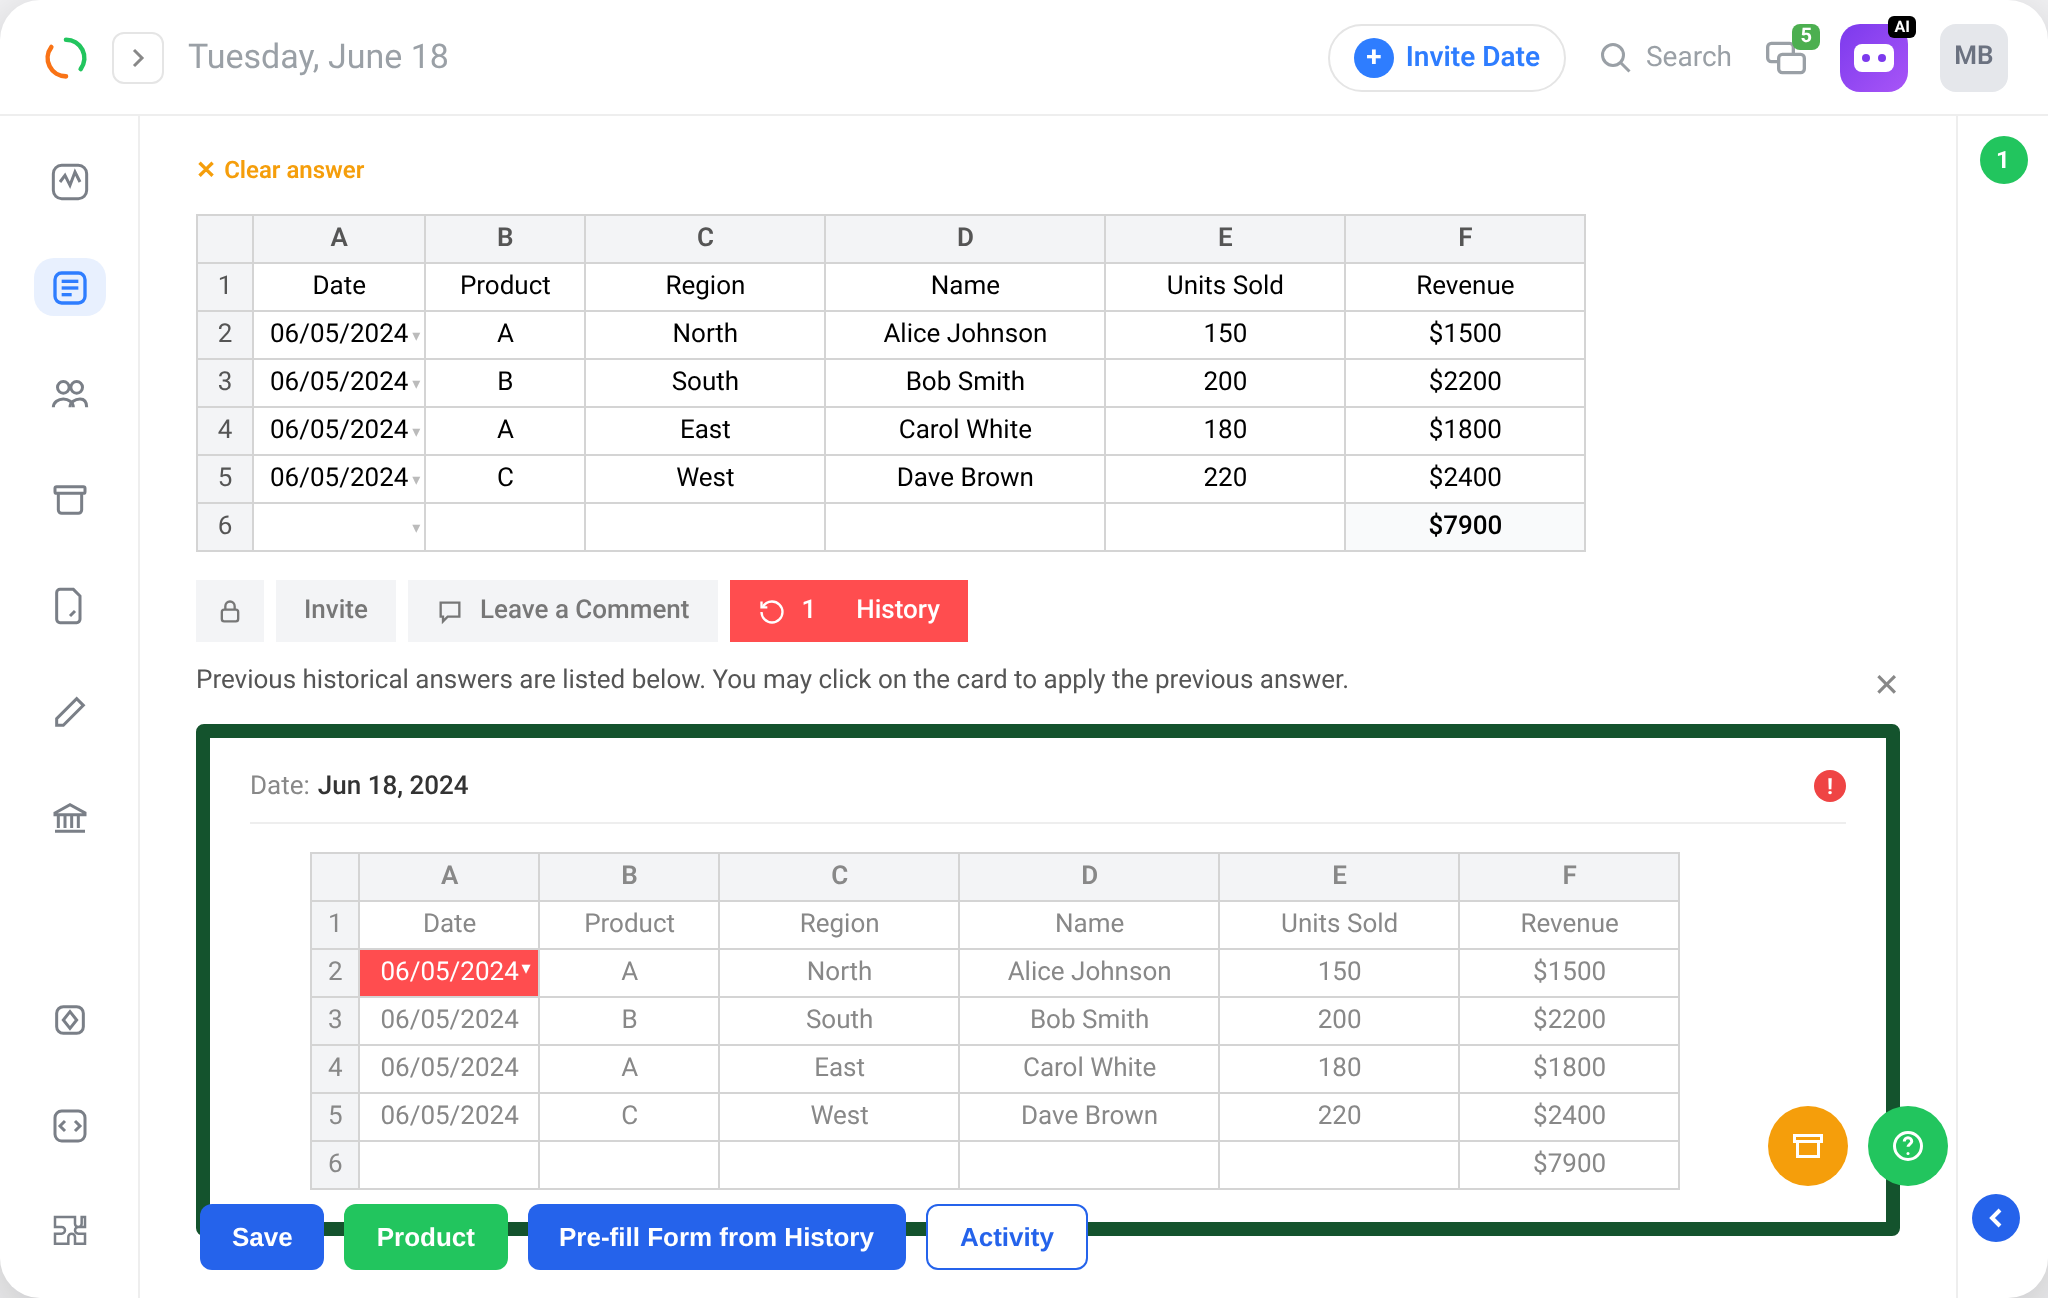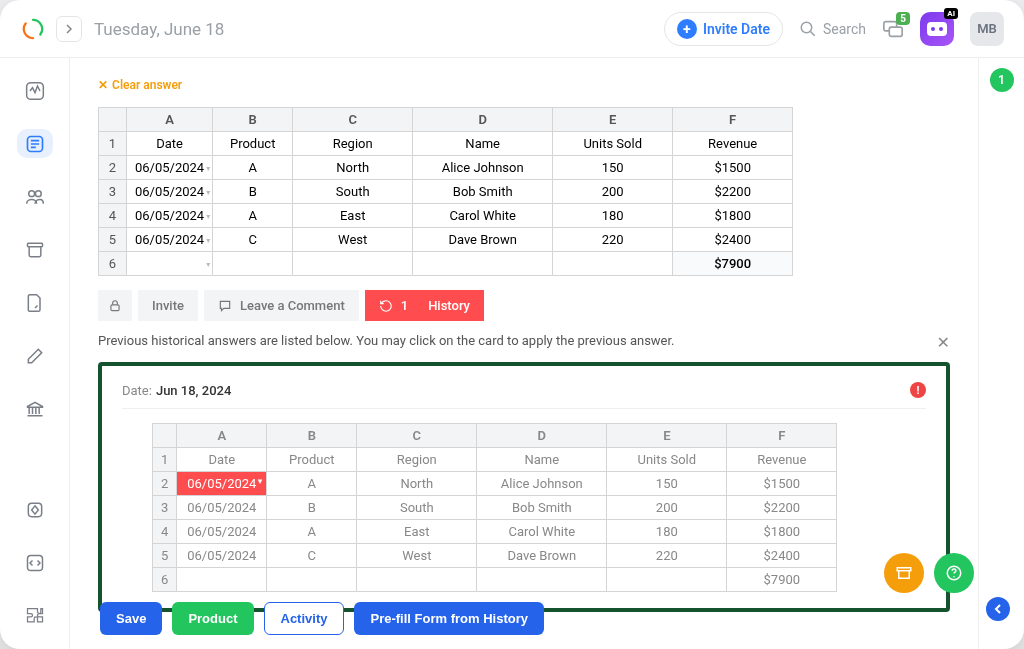--- a/index.html
+++ b/index.html
@@ -38,21 +38,21 @@
 .col-a { width: 85px; } .col-b { width: 80px; } .col-c { width: 120px; } .col-d { width: 140px; } .col-e { width: 120px; } .col-f { width: 120px; }
 .dd-cell { position: relative; }
 .dd-mark { position: absolute; right: 2px; top: 50%; transform: translateY(-50%); font-size: 8px; color: #bbb; }
 .total-cell { background: #f9fafb; font-weight: 500; }
 .tabbar { margin-top: 14px; display: flex; gap: 6px; }
 .tab-item { background: #f3f4f6; color: #777; padding: 8px 14px; font-size: 13px; display: flex; align-items: center; gap: 8px; cursor: pointer; font-weight: 500; }
 .tab-item.active { background: #ff4d4f; color: #fff; }
 .tab-lock { padding: 8px 10px; }
 .hist-intro { font-size: 13px; color: #555; padding: 12px 0 10px 0; display: flex; align-items: flex-start; }
 .hist-close { margin-left: auto; color: #888; cursor: pointer; font-size: 16px; }
-.hist-card { border: 4px solid #14532d; border-radius: 4px; padding: 16px 20px; cursor: pointer; }
+.hist-card { border: 7px solid #14532d; border-radius: 4px; padding: 16px 20px; cursor: pointer; }
 .hist-date-row { font-size: 13px; color: #888; margin-bottom: 10px; display: flex; align-items: center; }
 .hist-date-val { color: #333; font-weight: 500; margin-left: 4px; }
 .excl-badge { margin-left: auto; width: 16px; height: 16px; border-radius: 50%; background: #ef4444; color: #fff; display: flex; align-items: center; justify-content: center; font-size: 11px; font-weight: bold; }
 .hist-hr { border: none; border-top: 1px solid #eee; margin-bottom: 14px; }
 .table-hist { border-collapse: collapse; font-size: 13px; color: #888; margin-left: 30px; }
 .table-hist th, .table-hist td { border: 1px solid #d4d4d4; padding: 4px 8px; text-align: center; height: 19px; }
 .table-hist th { background: #f3f4f6; font-weight: 600; }
 .table-hist .rowhdr { background: #f3f4f6; width: 24px; }
 .table-hist .hilite { background: #ff4d4f; color: #fff; position: relative; }
 .table-hist .hilite::after { content: '▾'; position: absolute; right: 4px; font-size: 9px; }
@@ -367,22 +367,22 @@
     </div>
 
     <div class="right-rail">
       <div class="rail-badge">1</div>
     </div>
   </div>
 
   <div class="footer-bar">
     <button class="btn btn-primary">Save</button>
     <button class="btn btn-success">Product</button>
+    <button class="btn btn-primary">Pre-fill Form from History</button>
     <button class="btn btn-outline">Activity</button>
-    <button class="btn btn-primary">Pre-fill Form from History</button>
   </div>
 
   <div class="fab-group">
     <div class="fab fab-orange">
         <svg width="18" height="18" viewBox="0 0 24 24">
           <rect x="3" y="5" width="18" height="4" fill="none" stroke="#fff" stroke-width="2"></rect>
           <path d="M5 9v10h14V9" fill="none" stroke="#fff" stroke-width="2"></path>
         </svg>
       </div>
     <div class="fab fab-green">

